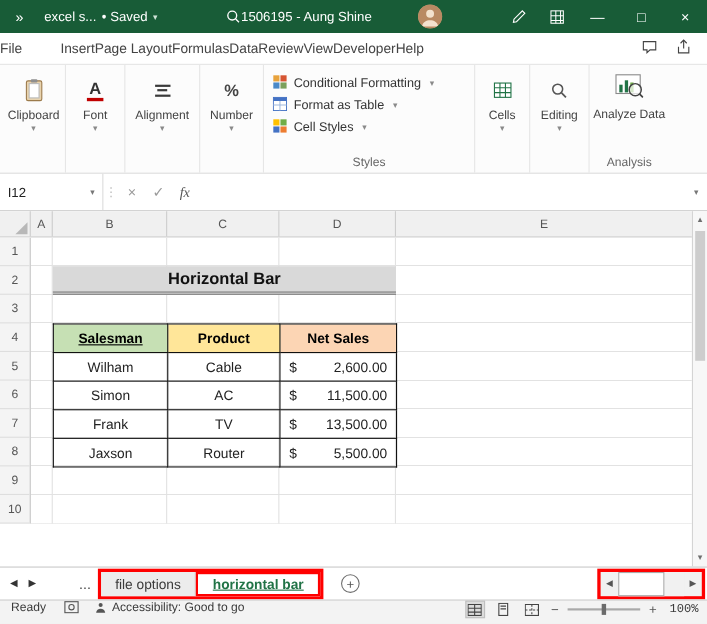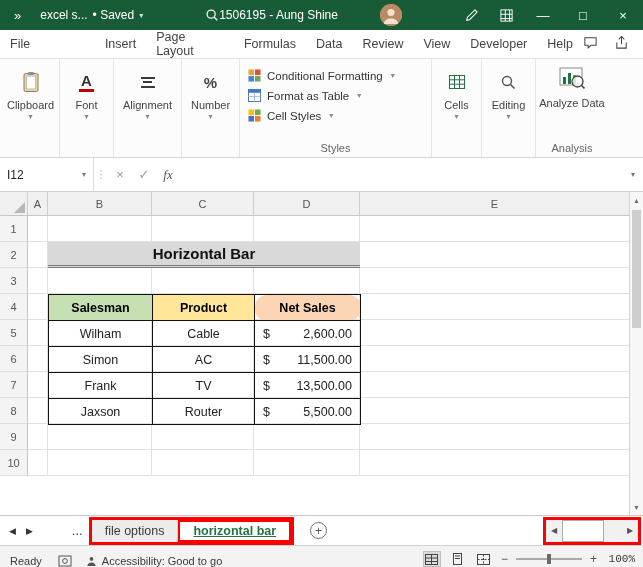--- a/index.html
+++ b/index.html
@@ -19,21 +19,21 @@
           background:#c79b72;display:inline-flex;align-items:center;justify-content:center;}
   .tb-right{margin-left:auto;display:flex;align-items:center;}
   .tb-ic{width:34px;height:30px;display:flex;align-items:center;justify-content:center;}
   .winbtn{width:40px;height:30px;display:flex;align-items:center;justify-content:center;
           font-size:13px;color:#fff;}
 
   
   .ribbontabs{position:absolute;top:30px;left:0;right:0;height:29px;background:#fff;
               border-bottom:1px solid #E3E3E3;display:flex;align-items:stretch;
               font-size:12.5px;color:#444;}
-  .rtab{padding:0 10px;display:flex;align-items:center;}
+  .rtab{padding:0 0;display:flex;align-items:center;}
   .rtab.active{color:#217346;font-weight:700;box-shadow:inset 0 -3px 0 #217346;margin-top:48px;}
   .rtabs-right{margin-left:auto;display:flex;align-items:center;gap:16px;margin-right:14px;}
 
   
   .ribbon{position:absolute;top:59px;left:0;right:0;height:99px;background:#FCFCFC;
           border-bottom:1px solid #D8D8D8;display:flex;padding-left:2px;}
   .rgroup{display:flex;flex-direction:column;align-items:center;border-right:1px solid #E6E6E6;
           padding-top:10px;padding-bottom:3px;}
   .w58{width:58px}.w54{width:54px}.w68{width:68px}.w50{width:50px}
   .rgroup .icon{height:26px;display:flex;align-items:center;justify-content:center;}
@@ -83,23 +83,23 @@
           border-right:1px solid #C6C6C6;}
   .rnum{height:26px;display:flex;align-items:center;justify-content:center;font-size:11px;
         color:#555;border-bottom:1px solid #DEDEDE;}
   .title-cell{position:absolute;left:48px;top:26px;width:312px;height:26px;background:#D9D9D9;
               display:flex;align-items:center;justify-content:center;font-size:15px;font-weight:700;
               color:#111;border-bottom:3px double #7A7A7A;}
   .sheet-table{position:absolute;left:48px;top:78px;border-collapse:collapse;table-layout:fixed;}
   .sheet-table th,.sheet-table td{border:1.5px solid #111;height:26px;font-size:12.5px;
               text-align:center;padding:0;}
   .sheet-table th{font-weight:700;color:#000;}
-  .h-salesman{background:#C6E0B4;}
+  .h-salesman{background:#C6E0B4;text-decoration:underline;}
   .h-product{background:#FFE699;}
-  .h-net{background:#FCD5B4;border-radius:12px;}
+  .h-net{background:#FCD5B4;}
   .nwrap{display:flex;justify-content:space-between;padding:0 8px;}
 
   
   .vscroll{position:absolute;top:192px;right:0;width:14px;height:323px;background:#F7F7F7;
            border-left:1px solid #D4D4D4;display:flex;flex-direction:column;align-items:center;}
   .vs-arrow{height:16px;width:100%;display:flex;align-items:center;justify-content:center;
             font-size:7px;color:#6f6f6f;}
   .vs-thumb{width:9px;height:118px;background:#CDCDCD;margin-top:2px;}
   .vs-bottom{margin-top:auto;}
 
@@ -121,21 +121,21 @@
   .hs-ar{width:16px;text-align:center;font-size:8px;color:#555;}
   .hs-track{flex:1;height:100%;position:relative;background:#F1F1F1;}
   .hs-thumb{position:absolute;left:0;top:0;bottom:0;width:42px;background:#fff;border:1px solid #ABABAB;}
   .watermark{position:absolute;left:294px;top:4px;display:flex;align-items:center;gap:5px;
              opacity:.3;pointer-events:none;z-index:5;}
   .wm-box{width:16px;height:16px;background:#21A366;border-radius:3px;display:inline-block;}
   .wm-text{font-size:17px;font-weight:700;color:#15482e;letter-spacing:.5px;}
 
   
   .statusbar{position:absolute;top:545px;left:0;right:0;height:22px;background:#F3F3F3;
-             border-top:1px solid #D0D0D0;display:flex;align-items:flex-end;font-size:11px;color:#3a3a3a;}
+             border-top:1px solid #D0D0D0;display:flex;align-items:flex-start;font-size:11px;color:#3a3a3a;}
   .sb-ready{margin-left:10px;}
   .sb-macro{margin-left:16px;display:flex;align-items:center;}
   .sb-access{margin-left:14px;display:flex;align-items:center;gap:5px;}
   .sb-right{margin-left:auto;display:flex;align-items:center;gap:8px;margin-right:8px;}
   .view-ic{display:flex;align-items:center;justify-content:center;width:18px;height:16px;}
   .view-ic.sel{background:#DCDCDC;border:1px solid #BFBFBF;}
   .zoomglyph{font-size:12px;color:#555;}
   .zoom-track{width:66px;height:2px;background:#A9A9A9;position:relative;}
   .zoom-thumb{position:absolute;left:31px;top:-4px;width:4px;height:10px;background:#6b6b6b;}
   .sb-zoom{min-width:30px;text-align:right;font-family:Liberation Mono, monospace;}

